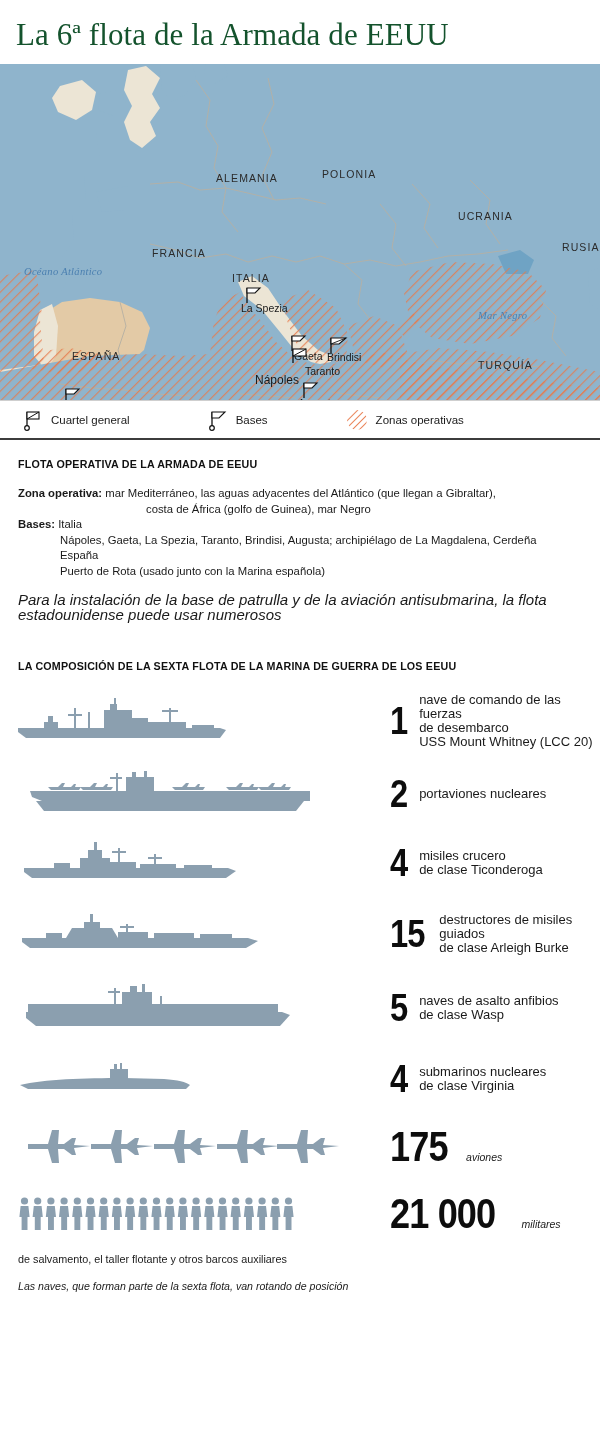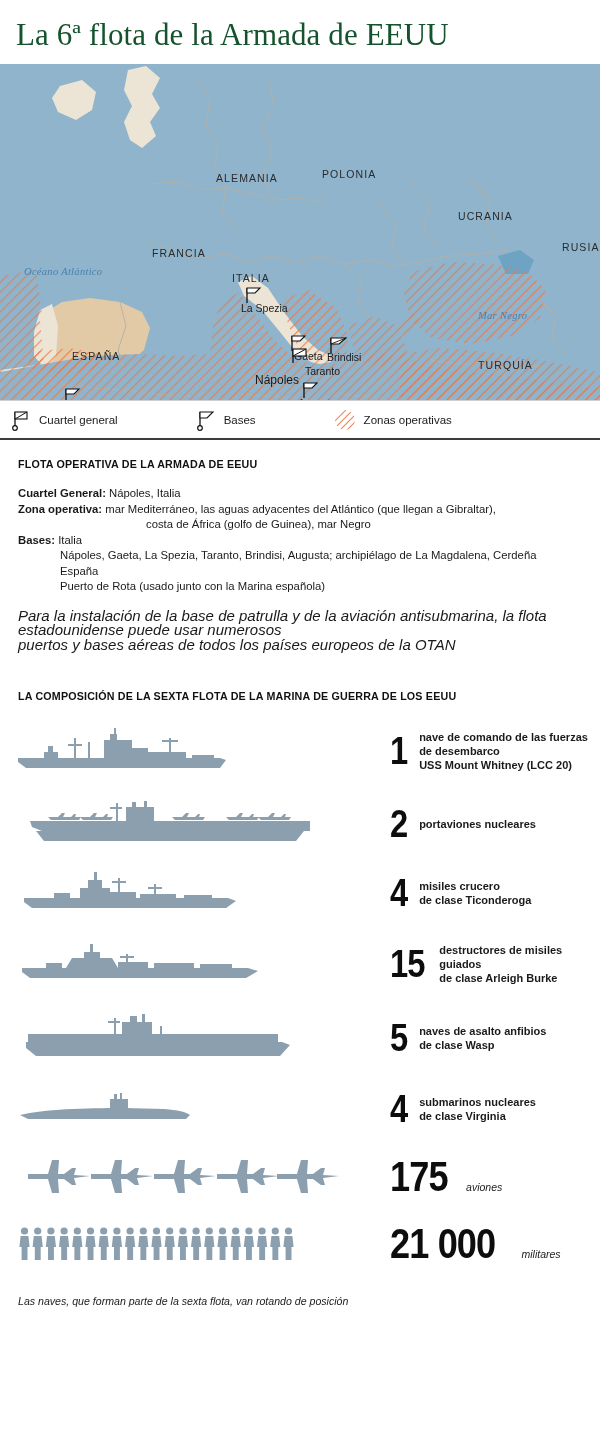--- a/index.html
+++ b/index.html
@@ -27,21 +27,21 @@
   .sea-label {
     position:absolute; font-family:"Liberation Serif", serif; font-style:italic;
     font-size:10.5px; color:#4a7fb0; white-space:nowrap; letter-spacing:.3px;
   }
   .flagmark { position:absolute; }
   .citytext { position:absolute; }
 
   
   .legend {
     height:40px; border-top:1px solid #cfcfcf; border-bottom:2px solid #3c3c3c;
-    display:flex; align-items:center; padding-left:10px; gap:0;
+    display:flex; align-items:center; padding-left:22px; gap:0;
     font-size:11px;
   }
   .legend-item { display:flex; align-items:center; gap:7px; }
   .legend-item span.lbl { font-size:11.5px; color:#1a1a1a; }
   .lg-gap1 { width:77px; } .lg-gap2 { width:77px; }
 
   
   .sec-head {
     font-family:"Liberation Sans", sans-serif;
     font-weight:700; font-size:11.5px; letter-spacing:.2px;
@@ -60,21 +60,21 @@
   .row {
     display:flex; align-items:center; width:100%;
   }
   .row .art { width:390px; display:flex; align-items:center; justify-content:flex-start; padding-left:14px; }
   .row .info { flex:1; display:flex; align-items:center; gap:9px; }
   .bignum {
     font-family:"Liberation Sans", sans-serif; font-weight:700;
     font-size:38px; line-height:34px; color:#0d0d0d; letter-spacing:-1px;
     transform:scaleX(.86); transform-origin:left center; white-space:nowrap;
   }
-  .desc { font-size:11px; line-height:14px; color:#1a1a1a;font-weight:bold; }
+  .desc { font-size:13px; line-height:14px; color:#1a1a1a; }
   .unit { font-size:10.5px; color:#1a1a1a;font-style:italic; }
 
   .footer { padding:0 18px; }
   .foot-main { font-size:10.8px; line-height:15px; color:#1a1a1a; }
   .foot-it { font-style:italic; font-size:10.6px; line-height:15px; color:#1a1a1a; }
 </style>
 </head>
 <body>
 
 <div class="title">La 6ª flota de la Armada de EEUU</div>
@@ -307,42 +307,37 @@
     </svg>
     <span class="lbl">Zonas operativas</span>
   </div>
 </div>
 
 <div class="block" style="padding-top:18px;">
   <div class="sec-head">FLOTA OPERATIVA DE LA ARMADA DE EEUU</div>
 
   <div style="height:16px;"></div>
 
-  <div class="tb">
-    <b>Cuartel General:</b>
-    <span>Nápoles, Italia</span>
-  </div>
 
   <div class="tb">
     <b>Zona operativa:</b>
     <span>mar Mediterráneo, las aguas adyacentes del Atlántico (que llegan a Gibraltar),</span>
   </div>
   <div class="tb indent2">costa de África (golfo de Guinea), mar Negro</div>
 
   <div class="tb">
     <b>Bases:</b>
     <span>Italia</span>
   </div>
   <div class="tb indent">Nápoles, Gaeta, La Spezia, Taranto, Brindisi, Augusta; archipiélago de La Magdalena, Cerdeña</div>
   <div class="tb indent">España</div>
   <div class="tb indent">Puerto de Rota (usado junto con la Marina española)</div>
 
   <div style="height:14px;"></div>
   <div class="note">Para la instalación de la base de patrulla y de la aviación antisubmarina, la flota estadounidense puede usar numerosos</div>
-  <div class="note">puertos y bases aéreas de todos los países europeos de la OTAN</div>
 </div>
 
 <div class="block" style="padding-top:38px;">
   <div class="sec-head">LA COMPOSICIÓN DE LA SEXTA FLOTA DE LA MARINA DE GUERRA DE LOS EEUU</div>
 </div>
 
 <div class="rows">
 
   <div class="row" style="height:78px;margin-top:10px;">
     <div class="art">
@@ -665,15 +660,16 @@
       </svg>
     </div>
     <div class="info" style="align-items:baseline;">
       <div class="bignum" style="font-size:42px;">21 000</div>
       <div class="unit">militares</div>
     </div>
   </div>
 </div>
 
 <div class="footer" style="padding-top:6px;">
+  <div class="foot-main">de salvamento, el taller flotante y otros barcos auxiliares</div>
   <div style="height:12px;"></div>
   <div class="foot-it">Las naves, que forman parte de la sexta flota, van rotando de posición</div>
 </div>
 
 </body></html>

